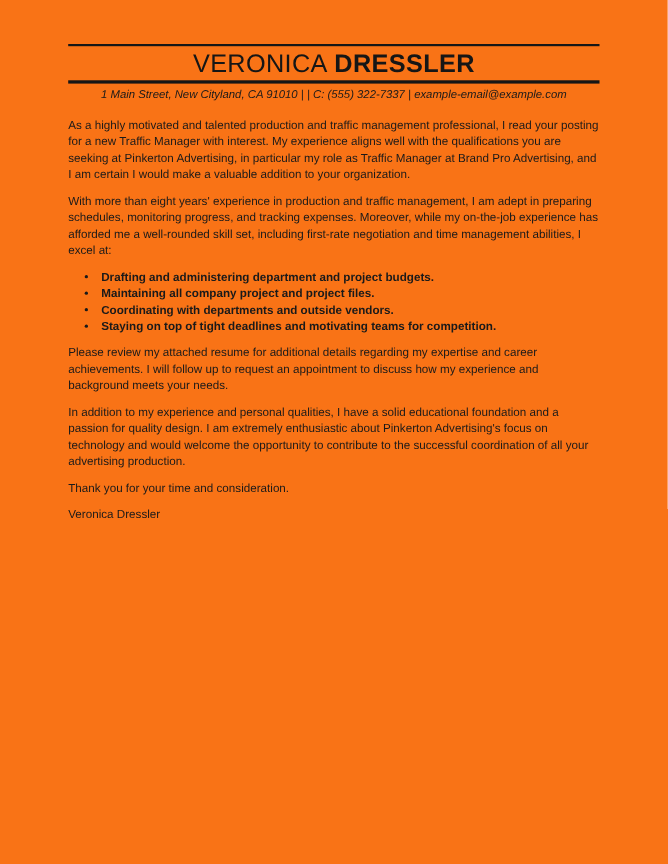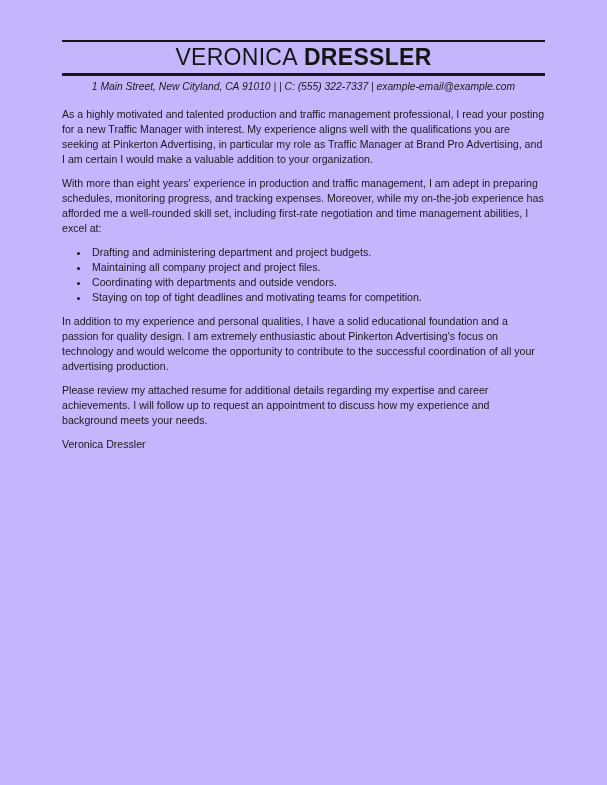--- a/index.html
+++ b/index.html
@@ -7,21 +7,21 @@
   body {
     width: 607px;
     height: 785px;
     font-family: "Liberation Sans", sans-serif;
     color: #1a1a1a;
     overflow: hidden;
   }
   .page {
     width: 607px;
     height: 785px;
-    background: #c4b5fd;
+    background: #f97316;
     padding: 40px 62px 0 62px;
   }
   .name-bar {
     border-top: 2px solid #161616;
     border-bottom: 3px solid #161616;
     text-align: center;
     padding: 2px 0 3px 0;
   }
   .name {
     font-size: 23px;
@@ -52,20 +52,21 @@
     margin: 0 0 9px 0;
   }
   ul.skills {
     margin: 0 0 9px 0;
     padding-left: 28px;
     list-style: disc outside;
   }
   ul.skills li {
     line-height: 15px;
     padding-left: 2px;
+    font-weight: bold;
   }
   .signature {
     margin-top: 26px;
   }
 </style>
 </head>
 <body>
 
 <div class="page">
 
@@ -82,22 +83,23 @@
 
     <p>With more than eight years' experience in production and traffic management, I am adept in preparing schedules, monitoring progress, and tracking expenses. Moreover, while my on-the-job experience has afforded me a well-rounded skill set, including first-rate negotiation and time management abilities, I excel at:</p>
 
     <ul class="skills">
       <li>Drafting and administering department and project budgets.</li>
       <li>Maintaining all company project and project files.</li>
       <li>Coordinating with departments and outside vendors.</li>
       <li>Staying on top of tight deadlines and motivating teams for competition.</li>
     </ul>
 
+    <p>Please review my attached resume for additional details regarding my expertise and career achievements. I will follow up to request an appointment to discuss how my experience and background meets your needs.</p>
+
     <p>In addition to my experience and personal qualities, I have a solid educational foundation and a passion for quality design. I am extremely enthusiastic about Pinkerton Advertising's focus on technology and would welcome the opportunity to contribute to the successful coordination of all your advertising production.</p>
 
-    <p>Please review my attached resume for additional details regarding my expertise and career achievements. I will follow up to request an appointment to discuss how my experience and background meets your needs.</p>
-
+    <p>Thank you for your time and consideration.</p>
 
 
     <p class="signature">Veronica Dressler</p>
   </main>
 
 </div>
 
 </body></html>

